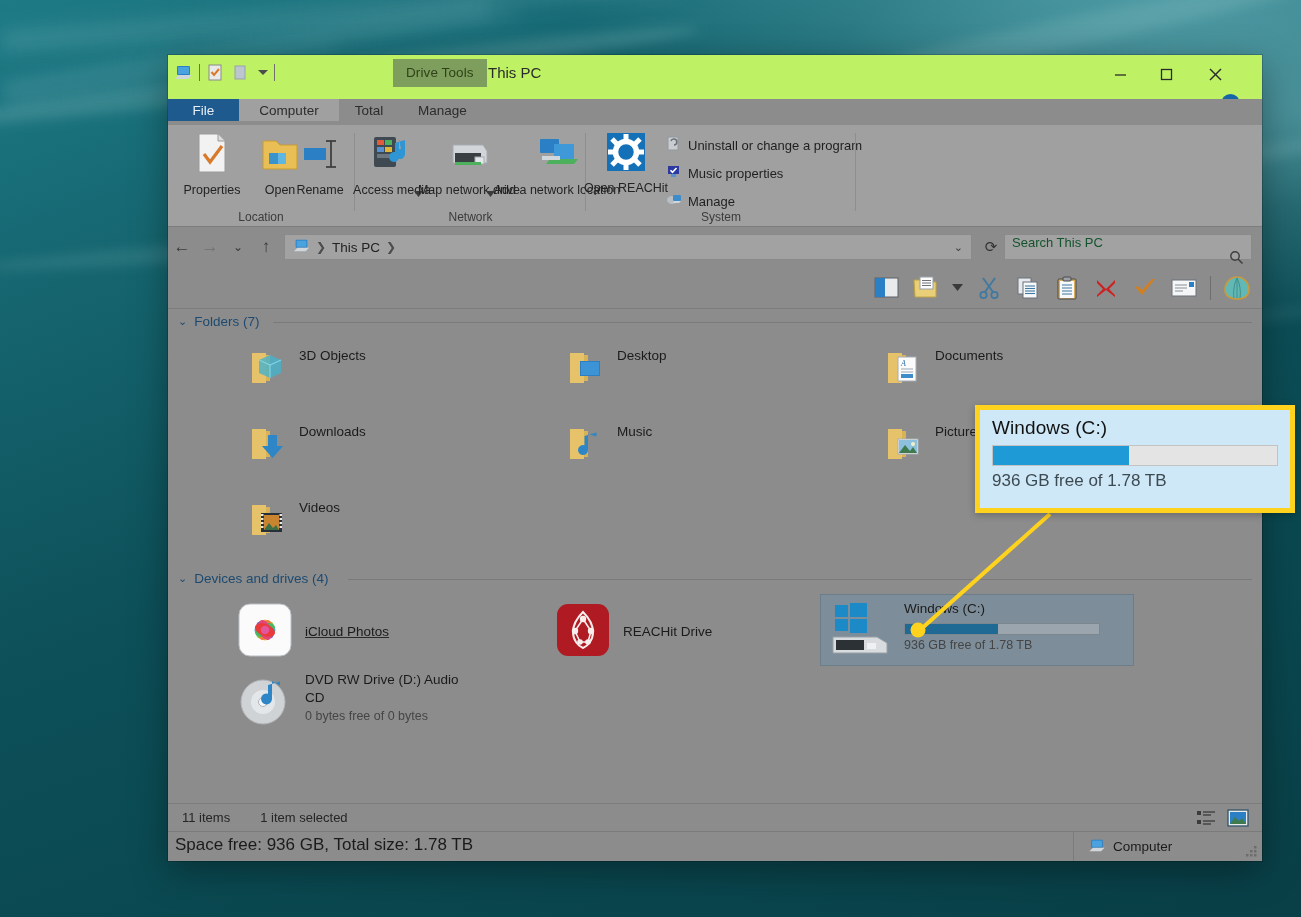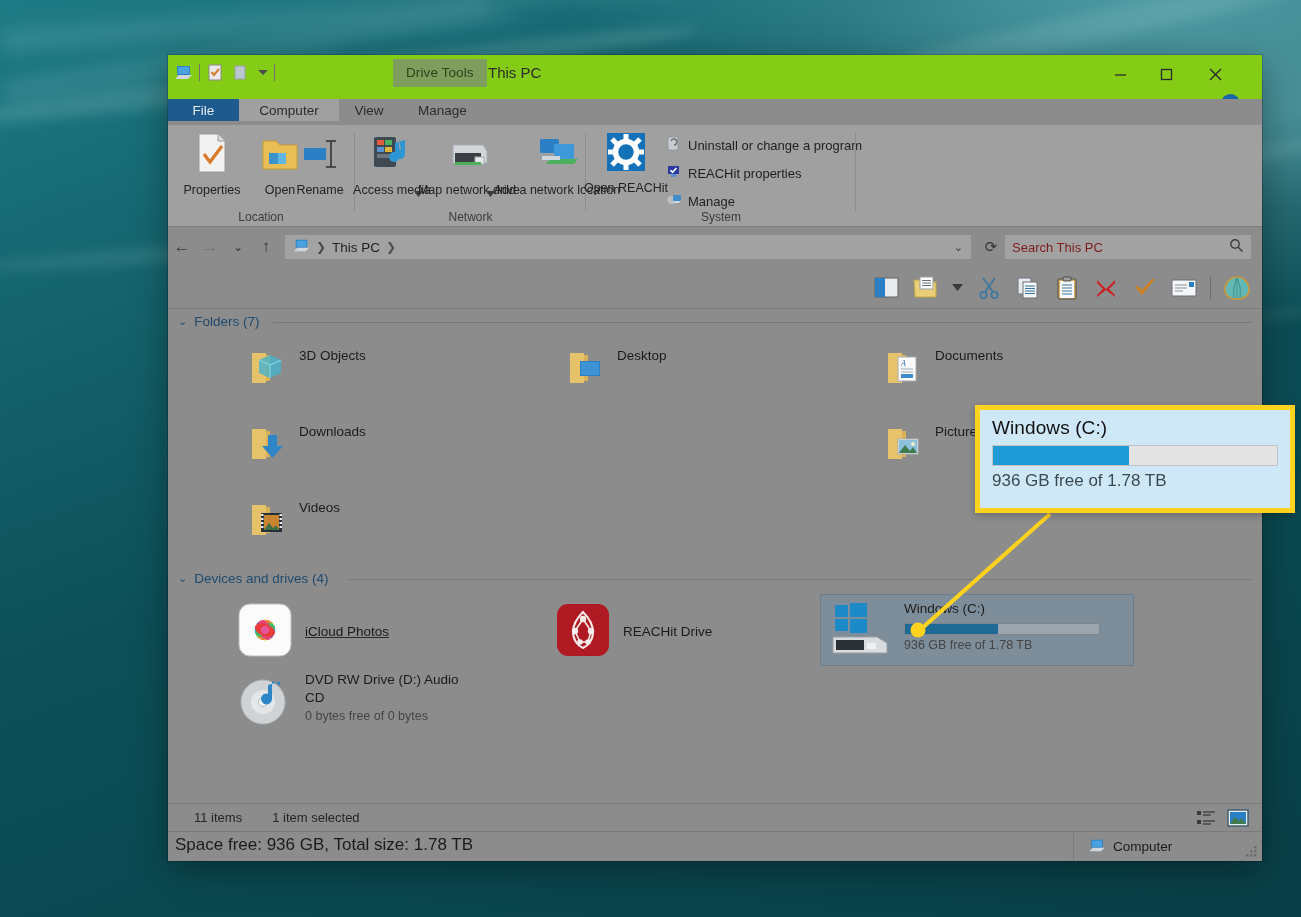--- a/index.html
+++ b/index.html
@@ -35,21 +35,21 @@
     background:#8c8c8c;
     box-shadow:0 0 0 1px rgba(0,0,0,0.18), 0 10px 34px rgba(0,0,0,0.35);
     color:#2a2a2a;
   }
   
 
   
   #titlebar {
     position:relative;
     height:44px;
-    background:#84cc16;
+    background:#bef264;
   }
   .qat { position:absolute; left:6px; top:8px; display:flex; align-items:center; gap:6px; }
   .qat-sep { width:1px; height:17px; background:#6f6f6f; }
   .qat-ico { width:19px; height:19px; display:block; }
   .drop-caret {
     width:0;height:0;border-left:5px solid transparent;border-right:5px solid transparent;
     border-top:5px solid #4c4c4c; margin-left:2px;
   }
   #ctx-tab {
     position:absolute; left:225px; top:4px;
@@ -121,22 +121,22 @@
     background:#a2a2a2; border:1px solid #8a8a8a;
     display:flex; align-items:center; gap:6px; padding:0 8px;
     font-size:13.5px; color:#232323;
   }
   .crumb-sep { color:#4d4d4d; font-size:12px; }
   #crumb-caret { margin-left:auto; color:#3c3c3c; font-size:11px; }
   #refresh { width:26px; text-align:center; font-size:15px; color:#333; }
   #search {
     width:248px; height:26px; margin-right:10px;
     background:#a2a2a2; border:1px solid #8a8a8a;
-    display:flex; align-items:center; padding:0 7px;
-    font-size:13px; color:#7f1d1d;
+    display:flex; align-items:flex-start; padding:0 7px;
+    font-size:13px; color:#14532d;flex-direction:column;
   }
   #search-ico { margin-left:auto; }
 
   
   #toolstrip {
     position:relative; height:42px; background:#8c8c8c;
     display:flex; align-items:center; justify-content:flex-end;
     padding-right:12px; gap:13px;
     border-bottom:1px solid #7d7d7d;
   }
@@ -169,21 +169,21 @@
   }
   .meter { width:196px; height:12px; background:#9aa5ad; border:1px solid #7b868e; margin-top:5px; }
   .meter > i { display:block; height:100%; background:#1f6a94; }
 
   
   #statusbar {
     position:relative; height:28px; background:#8c8c8c;
     border-top:1px solid #7d7d7d;
     display:flex; align-items:center; font-size:13px; color:#252525;
   }
-  #statusbar .st { margin-left:26px; }
+  #statusbar .st { margin-left:14px; }
   #view-btns { margin-left:auto; display:flex; gap:8px; padding-right:12px; }
   .vbtn { width:24px; height:22px; display:flex; align-items:center; justify-content:center; }
 
   
   #bottombar {
     position:relative; height:30px; background:#8c8c8c;
     border-top:1px solid #7b7b7b;
     display:flex; align-items:center;
   }
   #bottom-left { flex:1; height:100%; border-right:1px solid #7b7b7b; }
@@ -275,21 +275,21 @@
       <svg width="15" height="11" viewBox="0 0 15 11">
           <path d="M1.5 8 L7.5 2.5 L13.5 8" fill="none" stroke="#6d6d6d" stroke-width="1.6"></path>
         </svg>
     </div>
     <div id="help-btn">?</div>
   </div>
 
   <div id="tabs">
     <div class="tab file" style="left:0px;width:71px;">File</div>
     <div class="tab active" style="left:71px;width:100px;">Computer</div>
-    <div class="tab" style="left:171px;width:60px;">View</div>
+    <div class="tab" style="left:171px;width:60px;">Total</div>
     <div class="tab" style="left:231px;width:87px;">Manage</div>
   </div>
 
   <div id="ribbon">
 
     <div class="rgroup" style="left:0px;width:180px;">
       <div class="big-btn" style="left:6px;width:76px;">
         <span>
           <svg width="40" height="44" viewBox="0 0 40 44">
               <path d="M7 3 h19 l7 7 v31 h-26 z" fill="#f2f2f2" stroke="#9a9a9a"></path>
@@ -408,21 +408,21 @@
         <span>Uninstall or change a program</span>
       </div>
       <div class="small-item" style="left:78px;top:38px;">
         <span>
           <svg width="17" height="17" viewBox="0 0 17 17">
               <rect x="3" y="3" width="11" height="8" fill="#2c3aa0"></rect>
               <path d="M5.5 7.2 l2 2.2 l4 -4.4" stroke="#ffffff" stroke-width="1.6" fill="none"></path>
               <rect x="6" y="11" width="5" height="3" fill="#5a8fd0"></rect>
             </svg>
         </span>
-        <span>REACHit properties</span>
+        <span>Music properties</span>
       </div>
       <div class="small-item" style="left:78px;top:66px;">
         <span>
           <svg width="17" height="17" viewBox="0 0 17 17">
               <ellipse cx="7" cy="9" rx="5" ry="4" fill="#b9bec3"></ellipse>
               <rect x="8" y="4" width="8" height="6" rx="1" fill="#3f8ccb"></rect>
               <path d="M9 10 h7 l-2 2 h-6z" fill="#cfd7dd"></path>
             </svg>
         </span>
         <span>Manage</span>
@@ -606,20 +606,30 @@
       <span class="ico">
         <svg width="42" height="42" viewBox="0 0 42 42">
             <path d="M6 6 h14 v30 h-14z" fill="#e6c36a"></path>
             <path d="M20 8 h4 v26 h-4z" fill="#d8b255"></path>
             <path d="M22 12 h9 v11 h6 l-10.5 12 l-10.5 -12 h6z" fill="#2e86c6"></path>
           </svg>
       </span>
       <span class="name">Downloads</span>
     </div>
 
+    <div class="item" style="left:390px;top:110px;width:292px;">
+      <span class="ico">
+        <svg width="42" height="42" viewBox="0 0 42 42">
+            <path d="M6 6 h14 v30 h-14z" fill="#e6c36a"></path>
+            <path d="M20 8 h4 v26 h-4z" fill="#d8b255"></path>
+            <path d="M24 11 v16 a5 5 0 1 1 -3.5 -4.7 V13 l12 -3.5 v4z" fill="#2e86c6"></path>
+          </svg>
+      </span>
+      <span class="name">Music</span>
+    </div>
 
     <div class="item" style="left:708px;top:110px;width:292px;">
       <span class="ico">
         <svg width="42" height="42" viewBox="0 0 42 42">
             <path d="M6 6 h14 v30 h-14z" fill="#e6c36a"></path>
             <path d="M20 8 h4 v26 h-4z" fill="#d8b255"></path>
             <rect x="16" y="16" width="20" height="15" fill="#eef2f5" stroke="#a8adb2"></rect>
             <rect x="17" y="17" width="18" height="13" fill="#8cc0dd"></rect>
             <path d="M17 30 l6 -8 l5 6 l3 -4 l4 6z" fill="#3f7a4e"></path>
             <circle cx="31" cy="21" r="2" fill="#f2f0c8"></circle>

